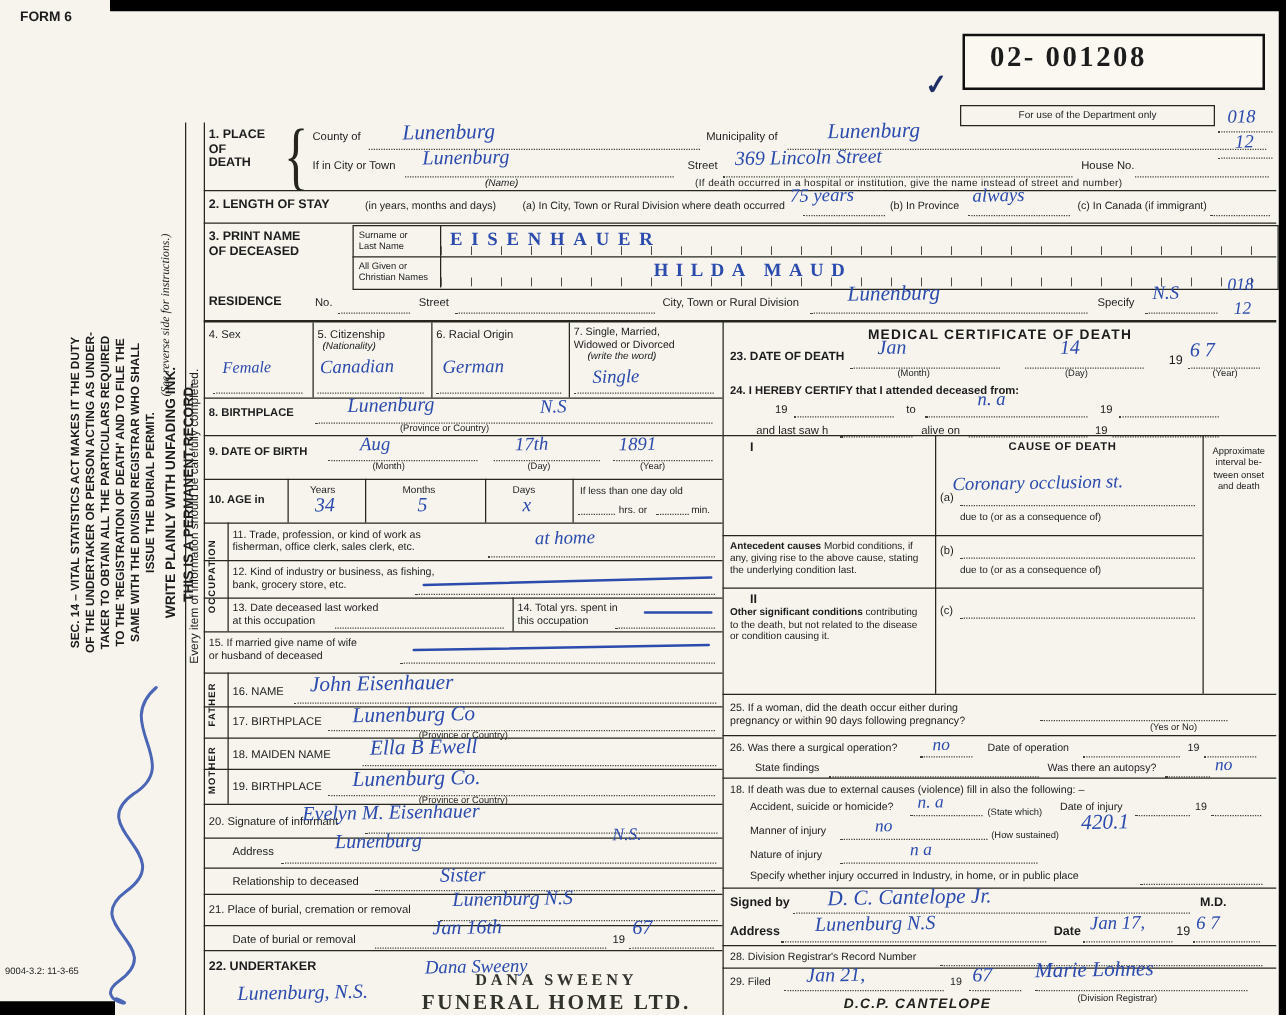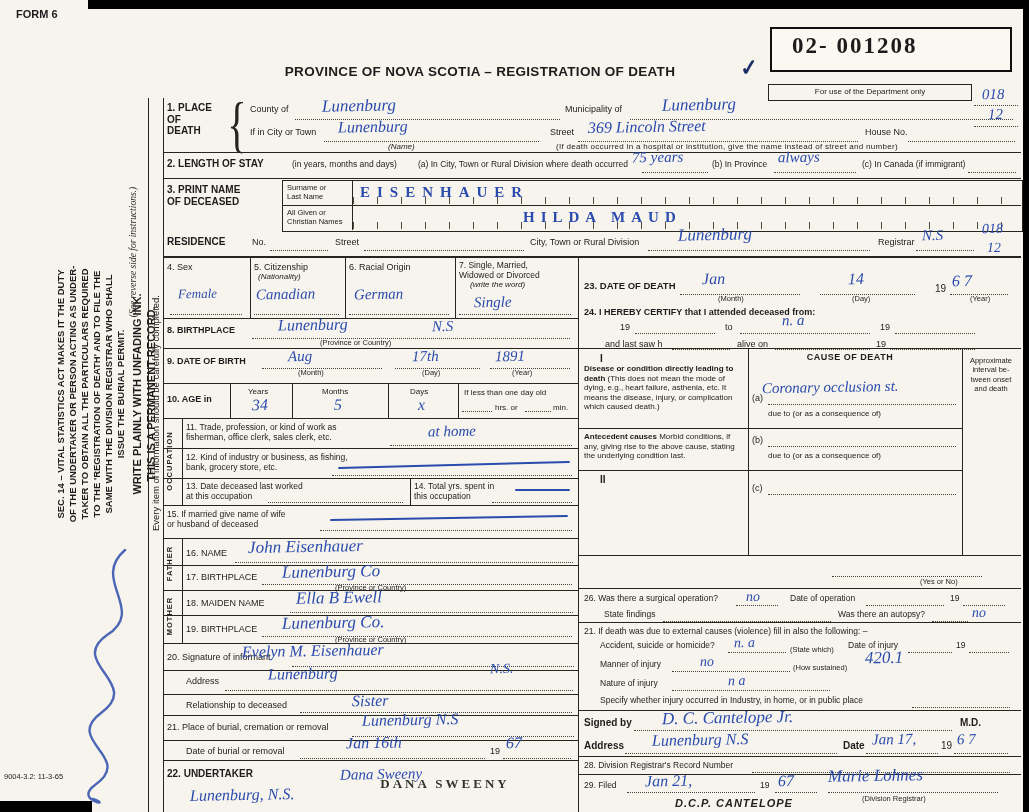--- a/index.html
+++ b/index.html
@@ -27,21 +27,20 @@
 </head>
 <body>
 
 <div class="paper">
 
   <div class="a blk" style="left:88px;top:0;width:941px;height:9px"></div>
   <div class="a blk" style="left:1023px;top:0;width:6px;height:812px"></div>
   <div class="a blk" style="left:0;top:801px;width:92px;height:11px"></div>
 
   <div class="a lbl b s11" style="left:16px;top:8px">FORM 6</div>
-  <div class="a b c" style="left:230px;top:64px;width:500px;font-size:13.5px;letter-spacing:.3px">PROVINCE OF NOVA SCOTIA – REGISTRATION OF DEATH</div>
   <div class="a" style="left:740px;top:55px;font-size:22px;font-weight:bold;color:#1d2f66;transform:rotate(-6deg)">✓</div>
   <div class="a" style="left:770px;top:27px;width:238px;height:41px;border:2.5px solid #101010;background:#faf8f1"></div>
   <div class="a serial" style="left:792px;top:33px">02- 001208</div>
   <div class="a c" style="left:768px;top:84px;width:202px;height:13px;border:1px solid #26261f;font-size:8px;padding-top:2px">For use of the Department only</div>
   <div class="a hand" style="left:982px;top:86px;font-size:15px">018</div>
   <div class="a d" style="left:974px;top:103px;width:44px"></div>
   <div class="a hand" style="left:988px;top:106px;font-size:15px">12</div>
   <div class="a d" style="left:974px;top:124px;width:44px"></div>
 
   <div class="a rot c" style="left:55px;top:673px;width:558px;height:102px">
@@ -111,21 +110,21 @@
   <div class="a handc" style="left:523px;top:209px;font-size:15px;letter-spacing:6px">HILDA MAUD</div>
 
   <div class="a lbl b s10" style="left:167px;top:236px">RESIDENCE</div>
   <div class="a lbl" style="left:252px;top:237px">No.</div>
   <div class="a d" style="left:270px;top:248px;width:58px"></div>
   <div class="a lbl" style="left:335px;top:237px">Street</div>
   <div class="a d" style="left:364px;top:248px;width:160px"></div>
   <div class="a lbl" style="left:530px;top:237px">City, Town or Rural Division</div>
   <div class="a d" style="left:648px;top:248px;width:222px"></div>
   <div class="a hand" style="left:678px;top:225px;font-size:17px">Lunenburg</div>
-  <div class="a lbl" style="left:878px;top:237px">Registrar</div>
+  <div class="a lbl" style="left:878px;top:237px">Specify</div>
   <div class="a d" style="left:916px;top:248px;width:58px"></div>
   <div class="a hand" style="left:922px;top:227px;font-size:15px">N.S</div>
   <div class="a hand" style="left:982px;top:221px;font-size:14px">018</div>
   <div class="a hand" style="left:987px;top:240px;font-size:14px">12</div>
   <div class="a hl" style="left:163px;top:256px;width:858px;height:2px"></div>
 
   <div class="a vl" style="left:250px;top:258px;height:60px"></div>
   <div class="a vl" style="left:345px;top:258px;height:60px"></div>
   <div class="a vl" style="left:455px;top:258px;height:60px"></div>
   <div class="a lbl" style="left:167px;top:262px">4. Sex</div>
@@ -255,22 +254,24 @@
   <div class="a hand" style="left:346px;top:734px;font-size:16px">Jan 16th</div>
   <div class="a lbl" style="left:490px;top:746px">19</div>
   <div class="a d" style="left:503px;top:756px;width:68px"></div>
   <div class="a hand" style="left:506px;top:734px;font-size:16px">67</div>
   <div class="a hl" style="left:163px;top:760px;width:415px"></div>
 
   <div class="a lbl b s10" style="left:167px;top:768px">22. UNDERTAKER</div>
   <div class="a hand" style="left:340px;top:766px;font-size:15px">Dana Sweeny</div>
   <div class="a hand" style="left:190px;top:786px;font-size:16px">Lunenburg, N.S.</div>
   <div class="a stamp c" style="left:330px;top:776px;width:230px;font-size:13px;letter-spacing:3px">DANA SWEENY</div>
+  <div class="a stamp c" style="left:315px;top:792px;width:260px;font-size:17px;letter-spacing:2px">FUNERAL HOME LTD.</div>
 
   <div class="a vl" style="left:578px;top:257px;height:555px"></div>
+  <div class="a b c" style="left:640px;top:262px;width:320px;font-size:11px;letter-spacing:1px">MEDICAL CERTIFICATE OF DEATH</div>
 
   <div class="a lbl b" style="left:584px;top:281px;font-size:9.5px">23. DATE OF DEATH</div>
   <div class="a hand" style="left:702px;top:270px;font-size:16px">Jan</div>
   <div class="a d" style="left:680px;top:292px;width:120px"></div>
   <div class="a lbl s75" style="left:718px;top:295px">(Month)</div>
   <div class="a hand" style="left:848px;top:270px;font-size:16px">14</div>
   <div class="a d" style="left:820px;top:292px;width:95px"></div>
   <div class="a lbl s75" style="left:852px;top:295px">(Day)</div>
   <div class="a lbl s10" style="left:935px;top:283px">19</div>
   <div class="a hand" style="left:952px;top:272px;font-size:16px">6 7</div>
@@ -297,56 +298,58 @@
   <div class="a vl" style="left:748px;top:348px;height:207px"></div>
   <div class="a vl" style="left:962px;top:348px;height:207px"></div>
   <div class="a hl" style="left:578px;top:428px;width:384px"></div>
   <div class="a hl" style="left:578px;top:470px;width:384px"></div>
   <div class="a b c" style="left:760px;top:352px;width:180px;font-size:9px;letter-spacing:.5px">CAUSE OF DEATH</div>
   <div class="a s75 p c" style="left:964px;top:356px;width:54px;line-height:1.25">Approximate
 interval be-
 tween onset
 and death</div>
   <div class="a lbl b s10" style="left:600px;top:353px">I</div>
-  <div class="a s8 w" style="left:584px;top:364px;width:158px;line-height:9.5px">
-    <span class="b">Disease or condition directly leading to death </span><span>(This does not mean the mode of dying, e.g., heart failure, asthenia, etc. It means the disease, injury, or complication which caused death.)</span>
-  </div>
   <div class="a s8 w" style="left:584px;top:432px;width:158px;line-height:9.5px">
     <span class="b">Antecedent causes</span> <span>Morbid conditions, if any, giving rise to the above cause, stating the underlying condition last.</span>
   </div>
   <div class="a lbl b s10" style="left:600px;top:474px">II</div>
+  <div class="a s8 w" style="left:584px;top:485px;width:158px;line-height:9.5px">
+    <span class="b">Other significant conditions</span> <span>contributing to the death, but not related to the disease or condition causing it.</span>
+  </div>
   <div class="a lbl" style="left:752px;top:393px">(a)</div>
   <div class="a d" style="left:768px;top:402px;width:188px"></div>
   <div class="a hand" style="left:762px;top:379px;font-size:15px">Coronary occlusion st.</div>
   <div class="a lbl s8" style="left:768px;top:409px">due to (or as a consequence of)</div>
   <div class="a lbl" style="left:752px;top:435px">(b)</div>
   <div class="a d" style="left:768px;top:444px;width:188px"></div>
   <div class="a lbl s8" style="left:768px;top:451px">due to (or as a consequence of)</div>
   <div class="a lbl" style="left:752px;top:483px">(c)</div>
   <div class="a d" style="left:768px;top:492px;width:188px"></div>
 
+  <div class="a lbl s85 p" style="left:584px;top:562px">25. If a woman, did the death occur either during
+      pregnancy or within 90 days following pregnancy?</div>
   <div class="a d" style="left:832px;top:574px;width:150px"></div>
   <div class="a lbl s75" style="left:920px;top:578px">(Yes or No)</div>
   <div class="a hl" style="left:578px;top:588px;width:443px"></div>
 
   <div class="a lbl s85" style="left:584px;top:594px">26. Was there a surgical operation?</div>
   <div class="a d" style="left:736px;top:603px;width:42px"></div>
   <div class="a hand" style="left:746px;top:589px;font-size:14px">no</div>
   <div class="a lbl s85" style="left:790px;top:594px">Date of operation</div>
   <div class="a d" style="left:866px;top:603px;width:78px"></div>
   <div class="a lbl s85" style="left:950px;top:594px">19</div>
   <div class="a d" style="left:963px;top:603px;width:42px"></div>
   <div class="a lbl s85" style="left:604px;top:610px">State findings</div>
   <div class="a d" style="left:663px;top:619px;width:168px"></div>
   <div class="a lbl s85" style="left:838px;top:610px">Was there an autopsy?</div>
   <div class="a d" style="left:932px;top:619px;width:36px"></div>
   <div class="a hand" style="left:972px;top:605px;font-size:14px">no</div>
   <div class="a hl" style="left:578px;top:622px;width:443px"></div>
 
-  <div class="a lbl s85" style="left:584px;top:627px">21. If death was due to external causes (violence) fill in also the following: –</div>
+  <div class="a lbl s85" style="left:584px;top:627px">18. If death was due to external causes (violence) fill in also the following: –</div>
   <div class="a lbl s85" style="left:600px;top:641px">Accident, suicide or homicide?</div>
   <div class="a d" style="left:728px;top:650px;width:58px"></div>
   <div class="a hand" style="left:734px;top:635px;font-size:14px">n. a</div>
   <div class="a lbl s75" style="left:790px;top:646px">(State which)</div>
   <div class="a lbl s85" style="left:848px;top:641px">Date of injury</div>
   <div class="a d" style="left:908px;top:650px;width:44px"></div>
   <div class="a lbl s85" style="left:956px;top:641px">19</div>
   <div class="a d" style="left:969px;top:650px;width:40px"></div>
   <div class="a hand" style="left:865px;top:648px;font-size:17px">420.1</div>
   <div class="a lbl s85" style="left:600px;top:660px">Manner of injury</div>

